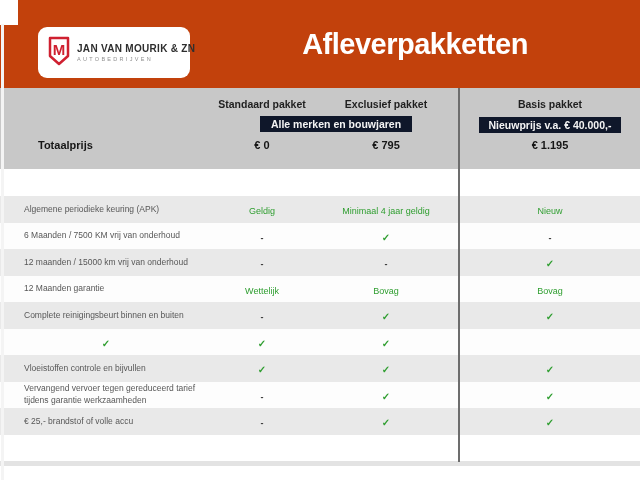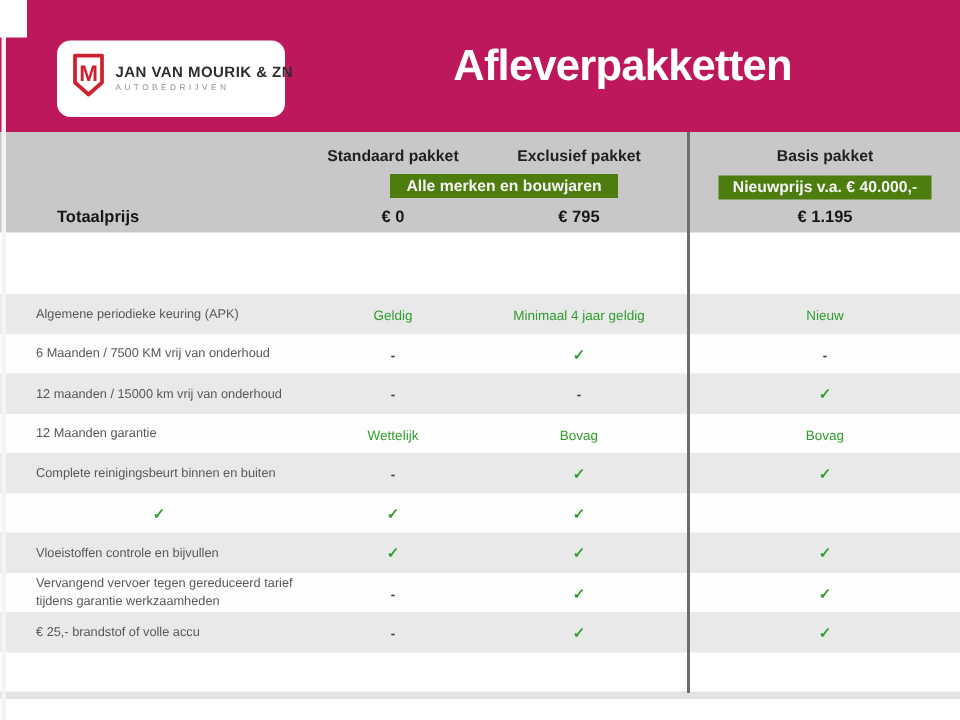--- a/index.html
+++ b/index.html
@@ -5,21 +5,21 @@
   * { margin:0; padding:0; box-sizing:border-box; }
   html,body { background:#ffffff; }
   .page {
     position:relative; width:640px; height:480px; overflow:hidden;
     font-family:"Liberation Sans", sans-serif; background:#ffffff;
   }
 
   
   .header {
     position:absolute; left:0; top:0; width:640px; height:88px;
-    background:#be185d; display:flex; align-items:center;
+    background:#c2410c; display:flex; align-items:center;
   }
   .corner-notch { position:absolute; left:0; top:0; width:18px; height:25px; background:#ffffff; z-index:4; }
   .left-strip { position:absolute; left:1px; top:24px; width:3px; height:456px; background:#f4f4f4; z-index:5; }
 
   .logo-card {
     position:absolute; left:38px; top:27px; width:152px; height:51px;
     background:#ffffff; border-radius:9px; display:flex; align-items:center;
     padding:0 10px; gap:7px; z-index:2;
   }
   .shield { flex:0 0 auto; }
@@ -30,28 +30,28 @@
   .title-wrap { position:absolute; left:190px; top:0; width:450px; height:88px;
     display:flex; align-items:center; justify-content:center; }
   .page-title { color:#ffffff; font-size:29px; font-weight:bold; letter-spacing:-0.5px; }
 
   
   .grid4 { display:grid; grid-template-columns:212px 100px 148px 180px; align-items:center; }
   .c-center { text-align:center; }
 
   
   .band {
-    position:absolute; left:0; top:88px; width:640px; height:67px;
+    position:absolute; left:0; top:88px; width:640px; height:81px;
     background:#c8c8c8; display:grid; grid-template-rows:26px 20px 35px;
   }
   .pkg-name { font-size:10.5px; font-weight:bold; color:#1f1f1f; }
   .band-names { padding-top:6px; }
   .badge-span { grid-column:2 / 4; display:flex; justify-content:center; }
   .badge {
-    background:#4d7c0f; color:#f4f4f4; font-size:10.5px; font-weight:bold;
+    background:#0f172a; color:#f4f4f4; font-size:10.5px; font-weight:bold;
     padding:2px 10px; display:inline-block; white-space:nowrap;
   }
   .badge-wide { min-width:152px; text-align:center; }
   .band-total { align-items:end; padding-bottom:18px; }
   .total-label { font-size:11px; font-weight:bold; color:#161616; padding-left:38px; }
   .total-val { font-size:11px; font-weight:bold; color:#161616; }
 
   
   .rows { position:absolute; left:0; top:196px; width:640px; }
   .frow { min-height:26.5px; }

